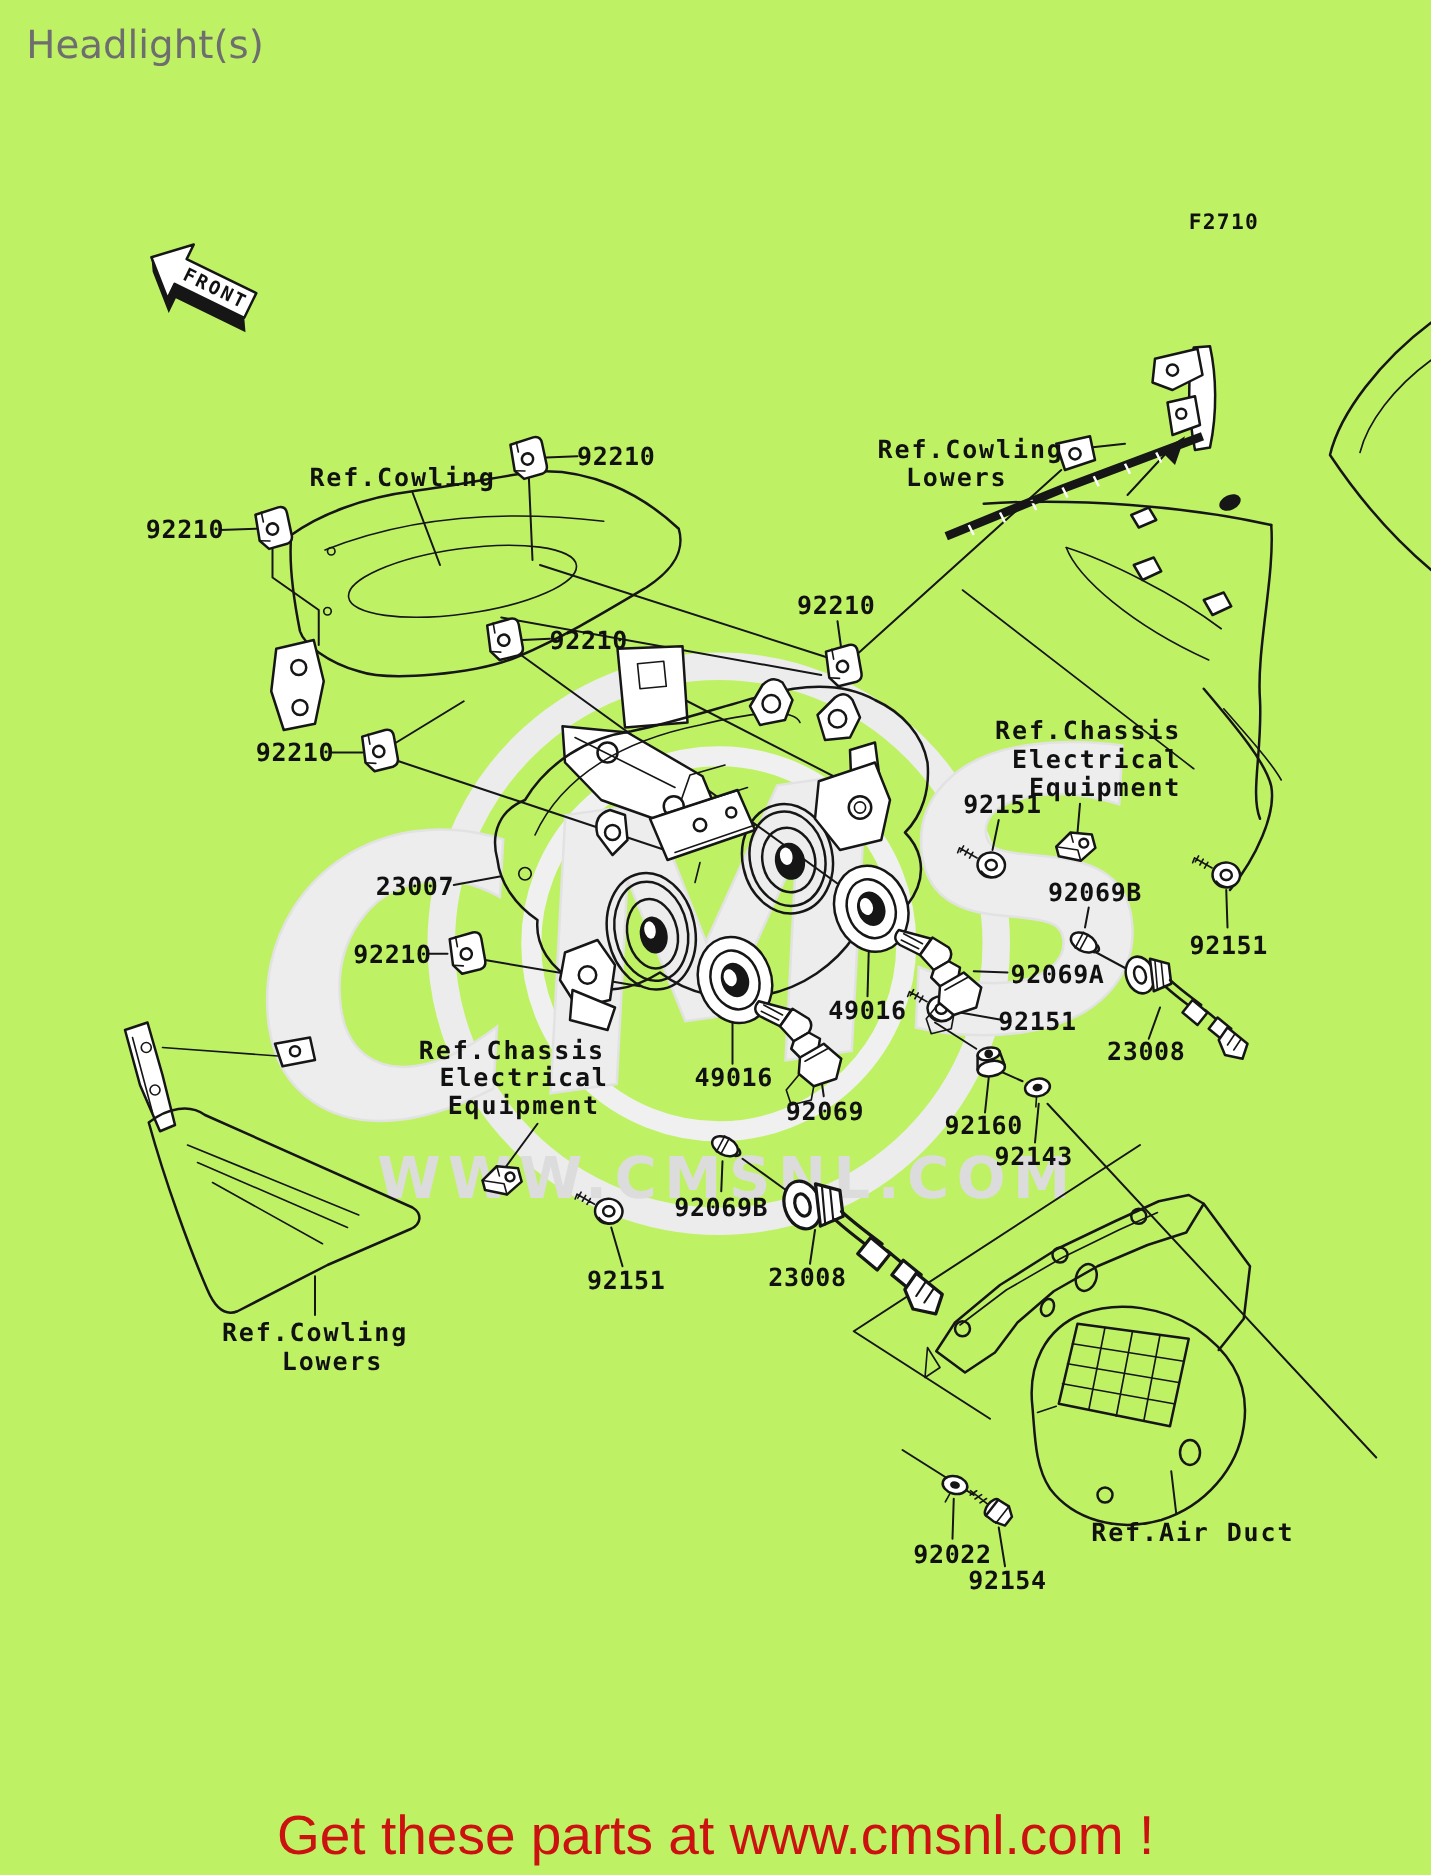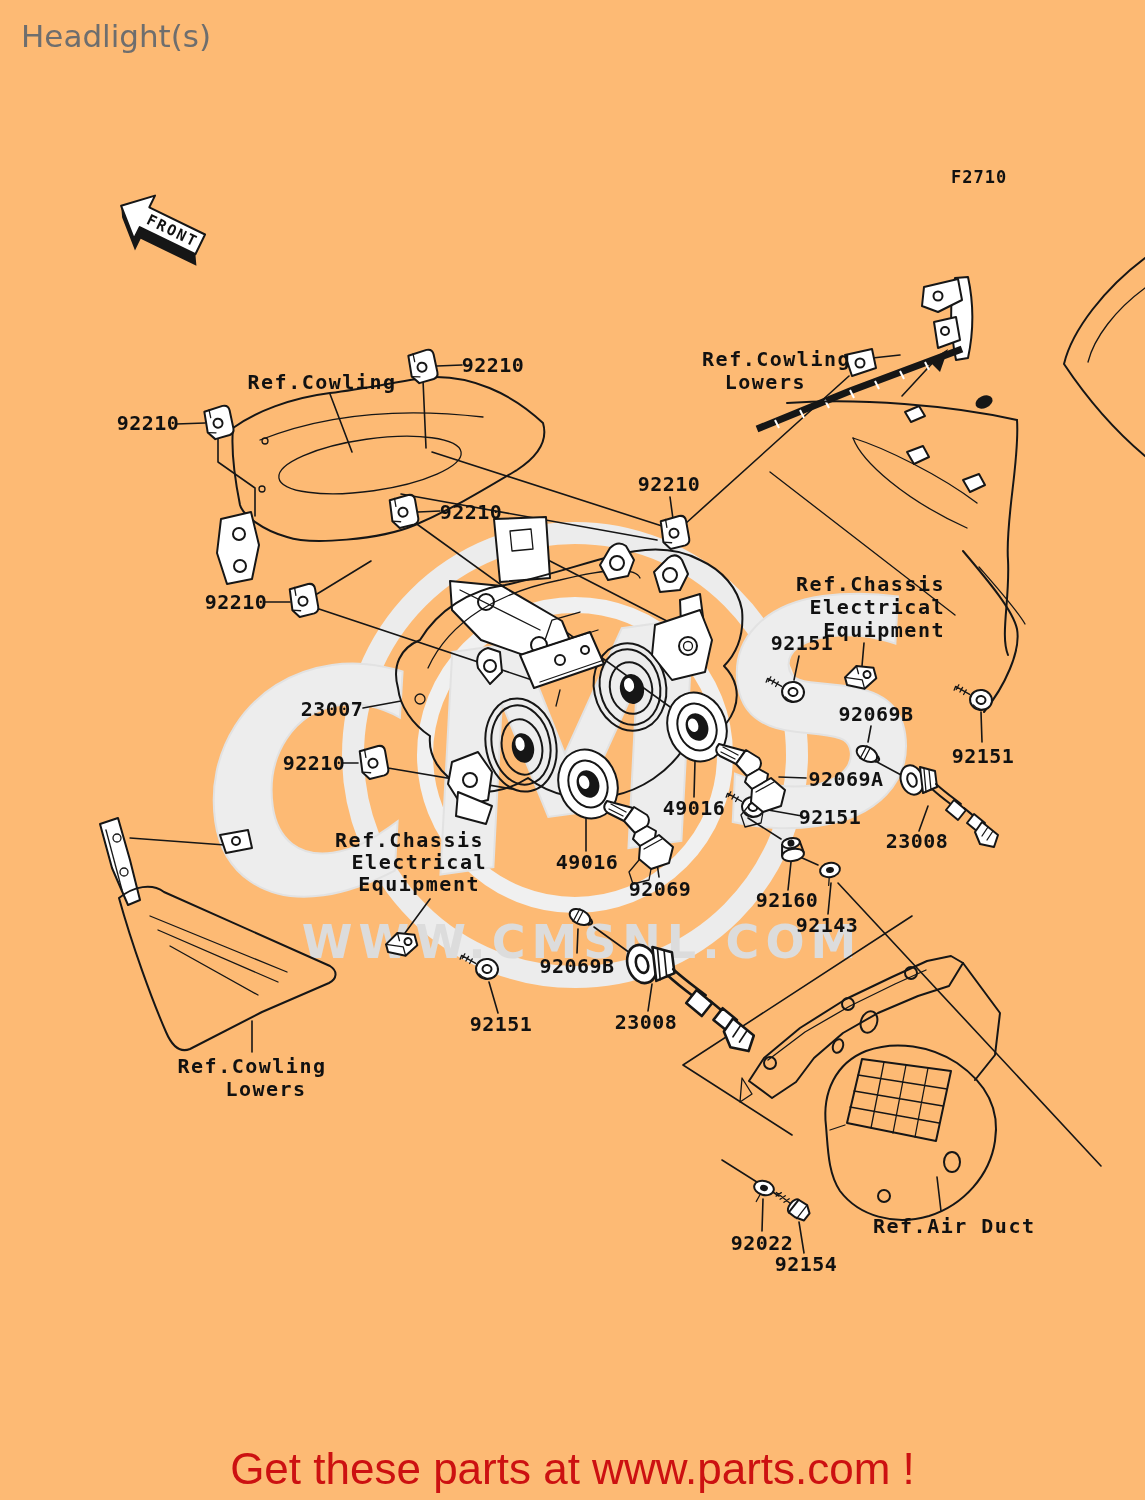--- a/index.html
+++ b/index.html
@@ -1,16 +1,16 @@
 <!DOCTYPE html>
 <html><head>
 <meta charset="utf-8">
 <style>
   html,body{margin:0;padding:0;background:#fff;}
-  .page{position:relative;width:1145px;height:1500px;background:#fdba74;overflow:hidden;
+  .page{position:relative;width:1145px;height:1500px;background:#bef264;overflow:hidden;
         font-family:"DejaVu Sans",sans-serif;}
   .page-title{position:absolute;left:21px;top:18px;font-size:31px;color:#6e6e6e;
               font-family:"DejaVu Sans",sans-serif;letter-spacing:0px;}
   .footer-banner{position:absolute;left:0;top:1444px;width:100%;text-align:center;
                  font-family:"Liberation Sans",sans-serif;font-size:44px;color:#cc1111;}
   svg{position:absolute;left:0;top:0;}
   .part-label{font:bold 20px "DejaVu Sans Mono",monospace;fill:#111;letter-spacing:.5px;}
   .ref-label{font:bold 20px "DejaVu Sans Mono",monospace;fill:#111;letter-spacing:1.5px;}
   .fig-code{font:bold 17px "DejaVu Sans Mono",monospace;fill:#111;letter-spacing:1px;}
   .front-text{font:bold 15px "DejaVu Sans Mono",monospace;fill:#111;letter-spacing:2px;}
@@ -389,14 +389,14 @@
         <text x="487" y="869" text-anchor="end" class="ref-label">Electrical</text>
         <text x="480" y="891" text-anchor="end" class="ref-label">Equipment</text>
         <text x="252" y="1073" text-anchor="middle" class="ref-label">Ref.Cowling</text>
         <text x="266" y="1096" text-anchor="middle" class="ref-label">Lowers</text>
         <text x="873" y="1233" text-anchor="start" class="ref-label">Ref.Air Duct</text>
       </g>
 
     <text class="fig-code" x="951" y="183">F2710</text>
   </svg>
 
-  <div class="footer-banner">Get these parts at www.parts.com !</div>
+  <div class="footer-banner">Get these parts at www.cmsnl.com !</div>
 </div>
 
 </body></html>

